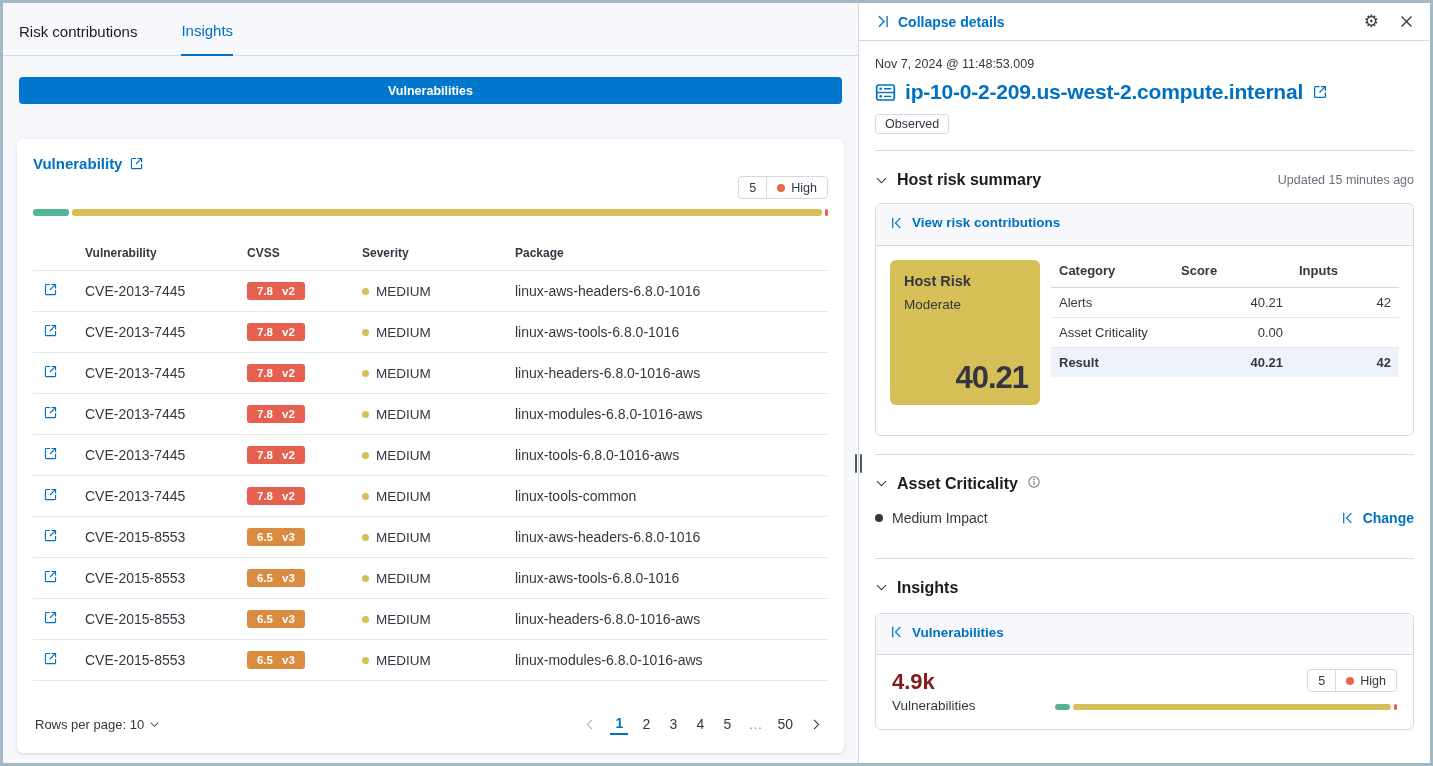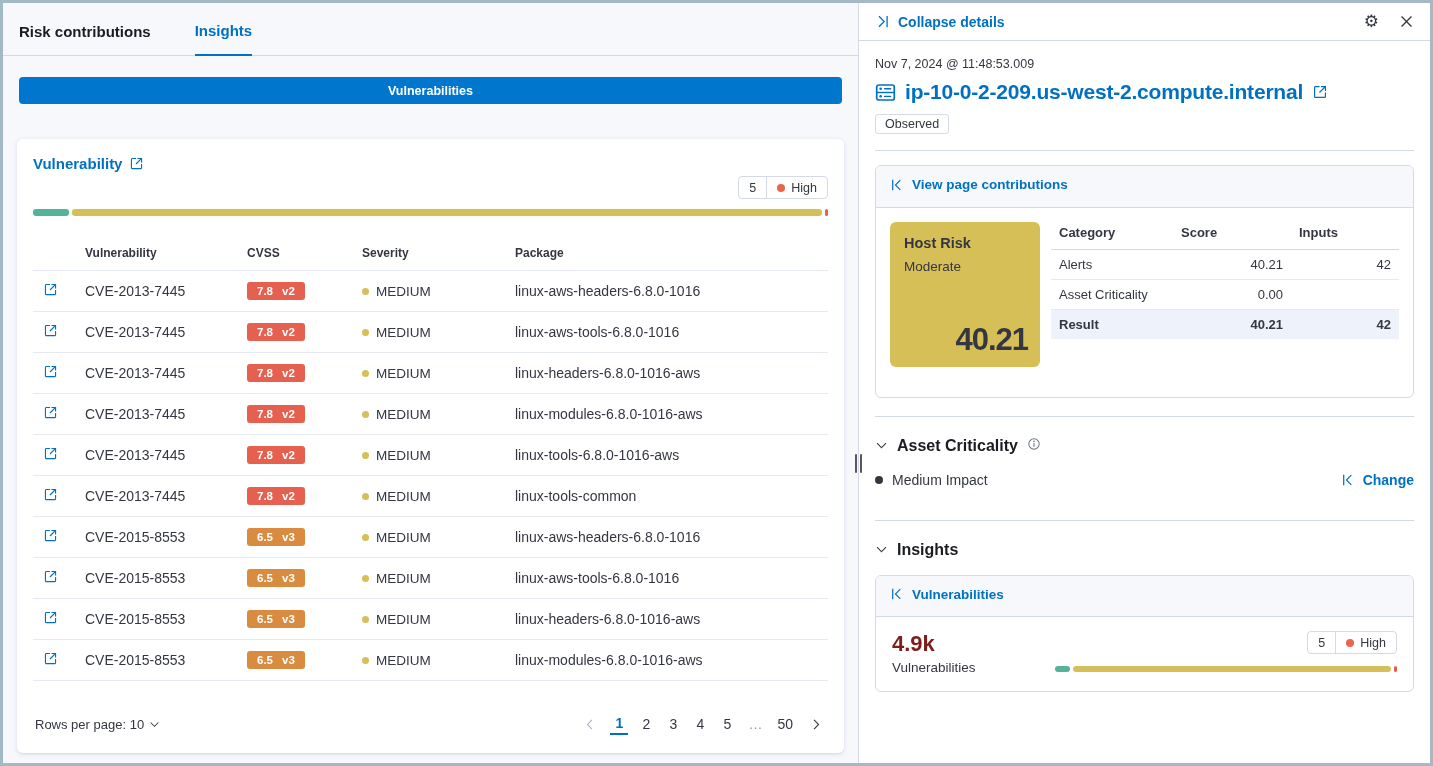--- a/index.html
+++ b/index.html
@@ -3,21 +3,21 @@
 <meta charset="utf-8">
 <style>
   * { box-sizing: border-box; }
   html,body { margin:0; padding:0; background:#e8edf2; }
   body { width:1433px; height:766px; font-family:"Liberation Sans","DejaVu Sans",sans-serif; color:#343741; }
   .frame { position:relative; width:1433px; height:766px; border:3px solid #a3b9c6; background:#fff; display:flex; overflow:hidden; }
 
   
   .left-panel { width:855px; background:#f6f8fc; display:flex; flex-direction:column; }
   .tabs-bar { display:flex; align-items:flex-end; gap:44px; padding:0 16px; height:53px; border-bottom:1px solid #d3dae6; }
-  .tab { font-size:15px; font-weight:700; padding-bottom:15px; cursor:pointer; color:#1a1c21; }
+  .tab { font-size:15px; font-weight:400; padding-bottom:15px; cursor:pointer; color:#1a1c21; }
   .tab.active { color:#0071c2; border-bottom:2px solid #0071c2; margin-bottom:-1px; }
   .section-btn { display:block; width:calc(100% - 32px); margin:21px 16px 0 16px; height:27px; background:#0077cc; color:#fff; border:none; border-radius:4px; font-family:inherit; font-size:12.5px; font-weight:700; cursor:pointer; }
   .vuln-card { background:#fff; margin:35px 14px 10px 14px; border-radius:6px; box-shadow:0 1px 5px rgba(52,55,65,.12), 0 2px 2px -1px rgba(52,55,65,.08); padding:16px; flex:1; display:flex; flex-direction:column; }
   .card-title-row { display:flex; align-items:center; }
   .card-title-link { display:inline-flex; align-items:center; gap:7px; color:#0071c2; font-size:15px; font-weight:700; text-decoration:none; cursor:pointer; }
   .card-title-link svg { width:15px; height:15px; fill:#0071c2; }
   .badge-row { display:flex; justify-content:flex-end; margin-top:4px; }
   .sev-badge { display:inline-flex; align-items:center; height:23px; border:1px solid #d3dae6; border-radius:4px; background:#fff; font-size:12.5px; overflow:hidden; }
   .sev-badge .count { padding:0 10px; display:flex; align-items:center; height:100%; border-right:1px solid #d3dae6; }
   .sev-badge .lab { padding:0 10px; display:flex; align-items:center; gap:6px; height:100%; }
@@ -410,29 +410,36 @@
         <svg class="pop" viewBox="0 0 16 16">
             <path d="M12.8 8.5v3.9a.4.4 0 0 1-.4.4H3.6a.4.4 0 0 1-.4-.4V3.6c0-.2.2-.4.4-.4h3.9V2H3.6C2.7 2 2 2.7 2 3.6v8.8c0 .9.7 1.6 1.6 1.6h8.8c.9 0 1.6-.7 1.6-1.6V8.5h-1.2z"></path>
             <path d="M9 2v1.2h2.9L7 8.1l.9.9 4.9-4.9V7H14V2H9z"></path>
           </svg>
       </div>
 
       <span class="observed-badge">Observed</span>
 
       <hr class="div">
 
+      <div class="section-header">
+        <svg class="chev" viewBox="0 0 16 16">
+            <path d="M13.1 4.7 8 9.8 2.9 4.7l-.9.9 6 6 6-6z"></path>
+          </svg>
+        <h3>Host risk summary</h3>
+        <span class="right-note">Updated 15 minutes ago</span>
+      </div>
 
       <div class="sub-panel">
         <div class="panel-strip">
           <a class="strip-link">
             <svg viewBox="0 0 16 16">
                 <path d="M2.4 2h1.4v12H2.4z"></path>
                 <path d="M12.3 2.9 7.2 8l5.1 5.1-1 1-6-6.1 6-6.1z"></path>
               </svg>
-            <span>View page contributions</span>
+            <span>View risk contributions</span>
           </a>
         </div>
         <div class="summary-body">
           <div class="risk-card">
             <div class="t">Host Risk</div>
             <div class="lvl">Moderate</div>
             <div class="score">40.21</div>
           </div>
           <table class="risk-table">
             <colgroup>

